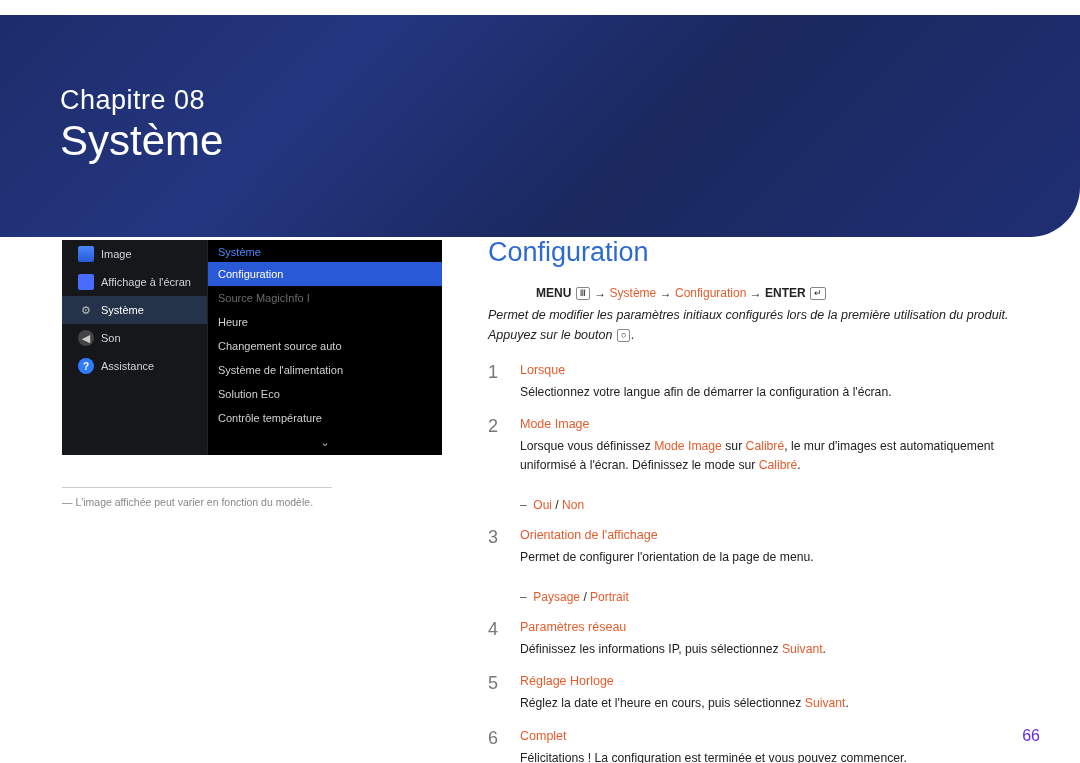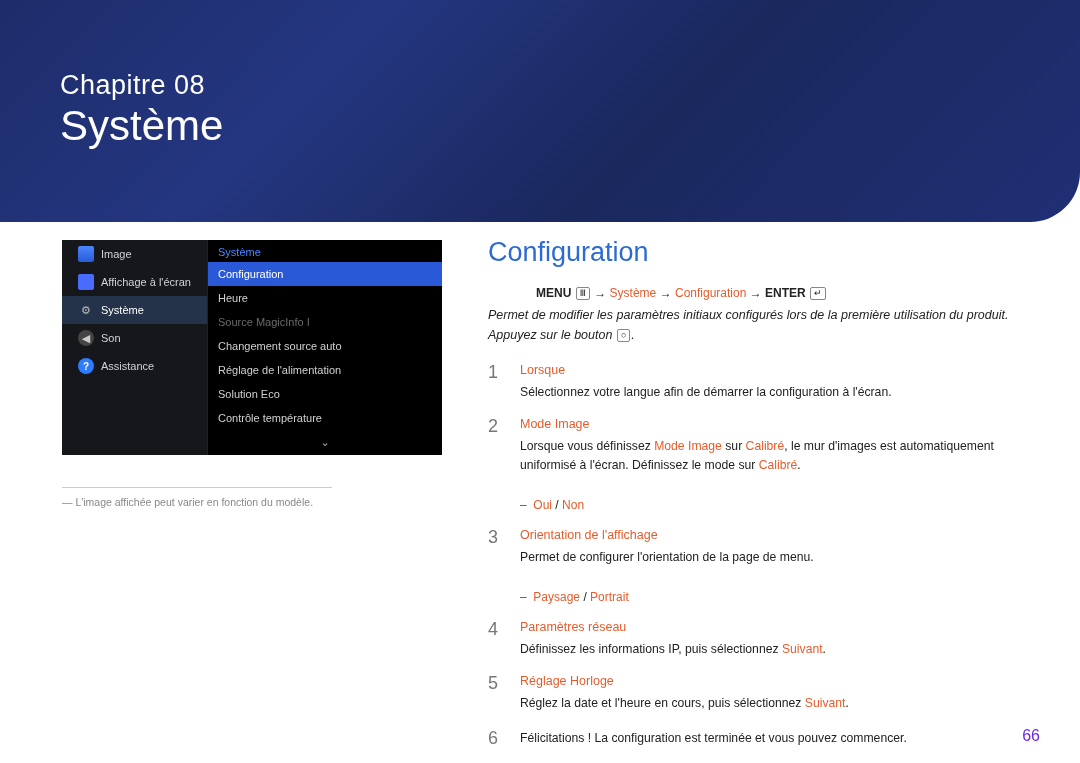--- a/index.html
+++ b/index.html
@@ -8,21 +8,21 @@
     width: 1080px;
     height: 763px;
     position: relative;
     background: #fff;
     color: #222;
     font-size: 12.5px;
     overflow: hidden;
   }
   .header {
     position: absolute;
-    top: 0; left: 0; right: 0;
+    top: 15px; left: 0; right: 0;
     height: 222px;
     background: #1d2c6a;
     background-image: linear-gradient(135deg, #1d2c6a 0%, #243680 30%, #1a285e 60%, #202f74 100%);
     border-bottom-right-radius: 50px;
     padding: 70px 60px 0 60px;
     color: #fff;
   }
   .chapter-label {
     font-size: 27px;
     font-weight: 400;
@@ -189,24 +189,24 @@
           <span>Son</span>
         </div>
         <div class="tv-left-item">
           <span class="tv-icon ic-help">?</span>
           <span>Assistance</span>
         </div>
       </div>
       <div class="tv-right">
         <div class="tv-right-header">Système</div>
         <div class="tv-right-item highlight">Configuration</div>
+        <div class="tv-right-item disabled">Source MagicInfo I</div>
         <div class="tv-right-item">Heure</div>
-        <div class="tv-right-item disabled">Source MagicInfo I</div>
         <div class="tv-right-item">Changement source auto</div>
-        <div class="tv-right-item">Réglage de l'alimentation</div>
+        <div class="tv-right-item">Système de l'alimentation</div>
         <div class="tv-right-item">Solution Eco</div>
         <div class="tv-right-item">Contrôle température</div>
         <div class="tv-right-item arrowrow"><span>⌄</span></div>
       </div>
     </div>
 
     <hr class="footnote-rule">
     <div class="footnote">―  L'image affichée peut varier en fonction du modèle.</div>
   </div>
 
@@ -256,19 +256,20 @@
           <span>Définissez les informations IP, puis sélectionnez </span><span class="accent">Suivant</span><span>.</span>
         </div>
       </li>
       <li>
         <span class="step-title">Réglage Horloge</span>
         <div class="step-body">
           <span>Réglez la date et l'heure en cours, puis sélectionnez </span><span class="accent">Suivant</span><span>.</span>
         </div>
       </li>
       <li>
+        <span class="step-title">Complet</span>
         <div class="step-body">Félicitations ! La configuration est terminée et vous pouvez commencer.</div>
       </li>
     </ol>
   </div>
 </div>
 
 <div class="page-num">66</div>
 
 </body></html>

